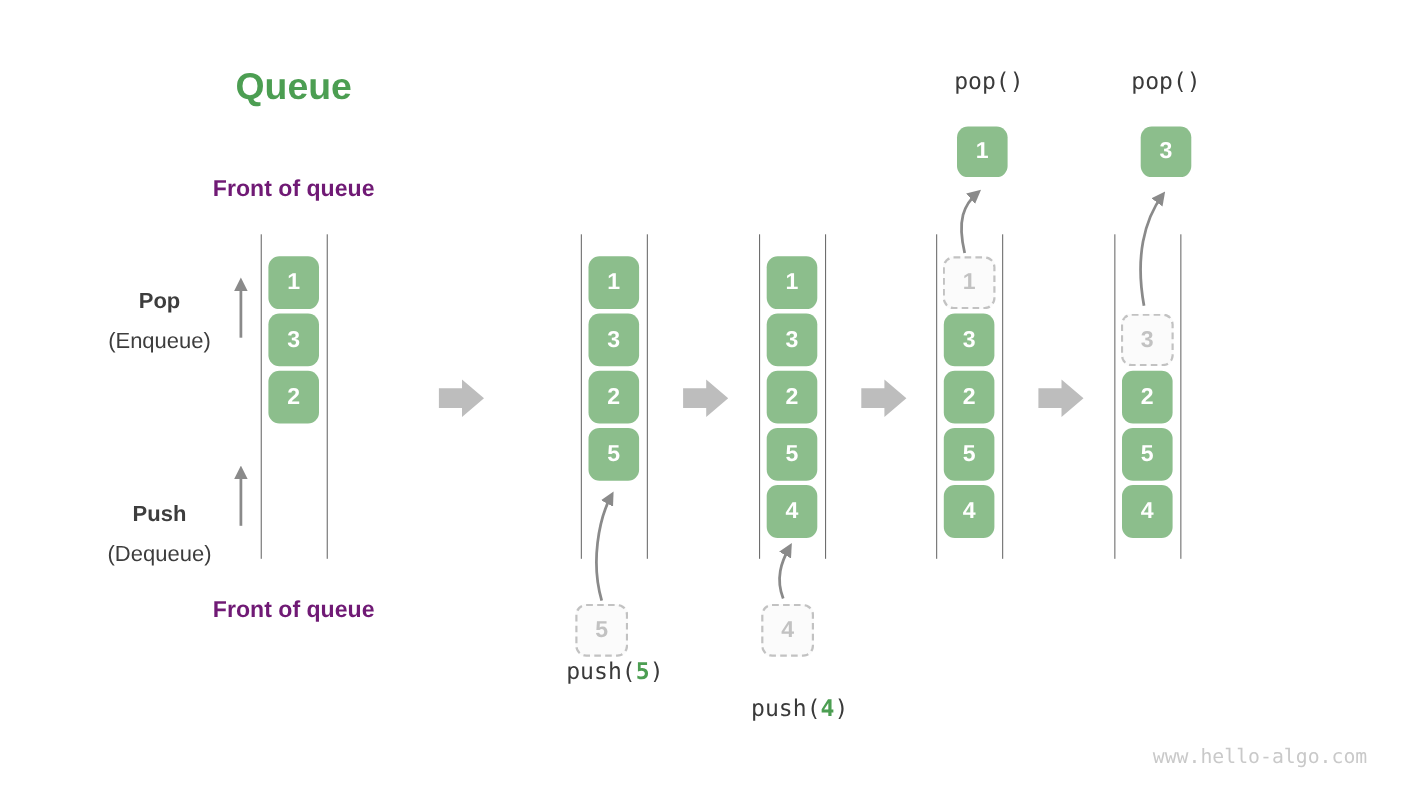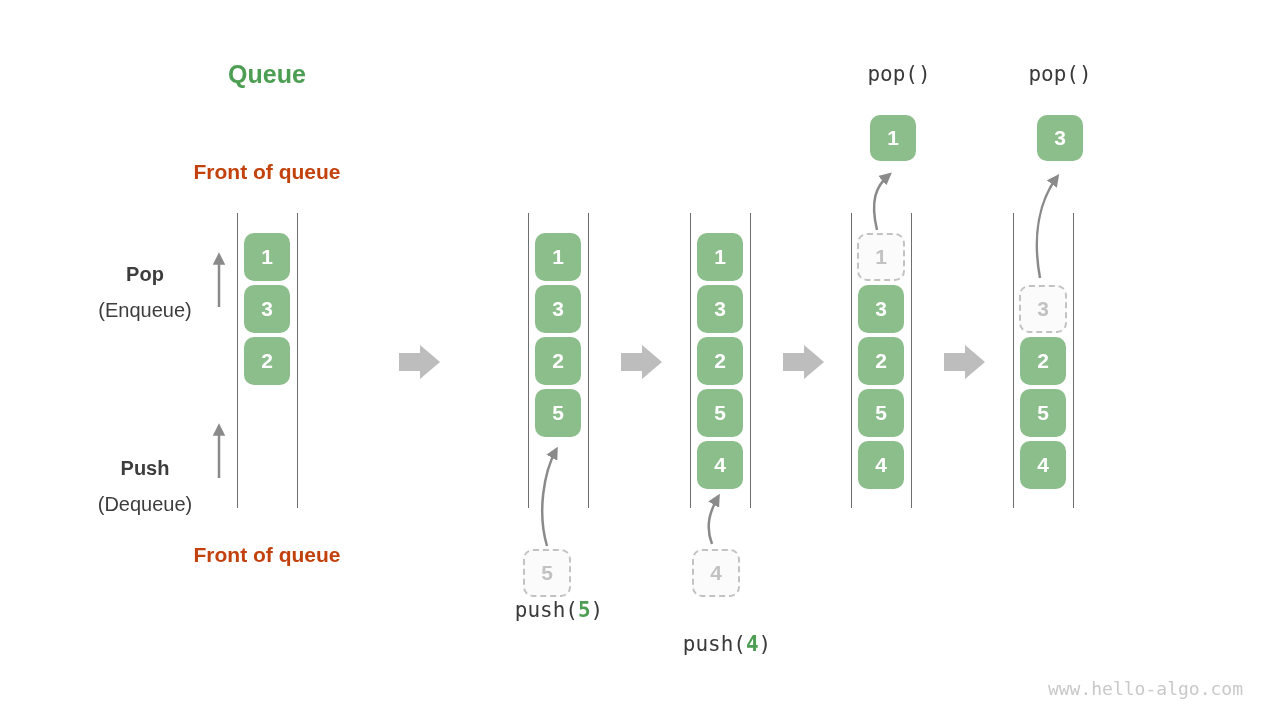--- a/index.html
+++ b/index.html
@@ -8,22 +8,22 @@
     width:1280px;height:720px;
     background:#ffffff;
     overflow:hidden;
     font-family:"Liberation Sans", sans-serif;
     color:#3d3d3d;
   }
   .abs{position:absolute;}
   .centered{transform:translateX(-50%);text-align:center;white-space:nowrap;}
 
   
-  .title{font-size:25px;font-weight:bold;color:#4c9e52;}
-  .big-label{font-size:21px;font-weight:bold;color:#c2410c;text-align:right;}
+  .title{font-size:34px;font-weight:bold;color:#4c9e52;}
+  .big-label{font-size:21px;font-weight:bold;color:#701a75;text-align:right;}
   .side-group{font-size:20px;line-height:36px;color:#3d3d3d;}
   .side-group .b{font-weight:bold;font-size:20px;}
 
   
   .queue{
     position:absolute;top:213px;width:61px;height:295px;
     border-left:1.5px solid #6e6e6e;border-right:1.5px solid #6e6e6e;
     box-sizing:border-box;
   }
   .qbox{

